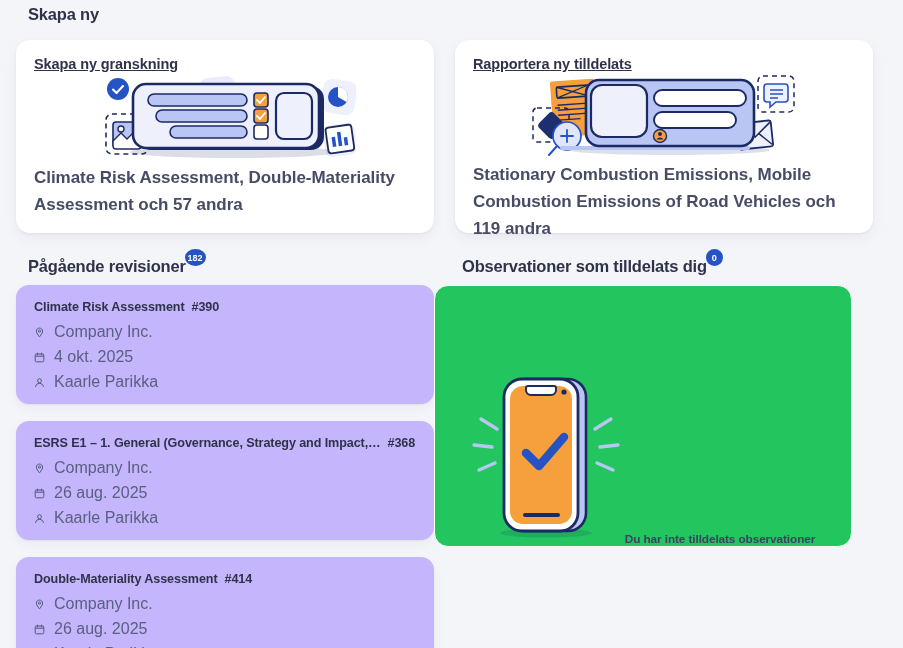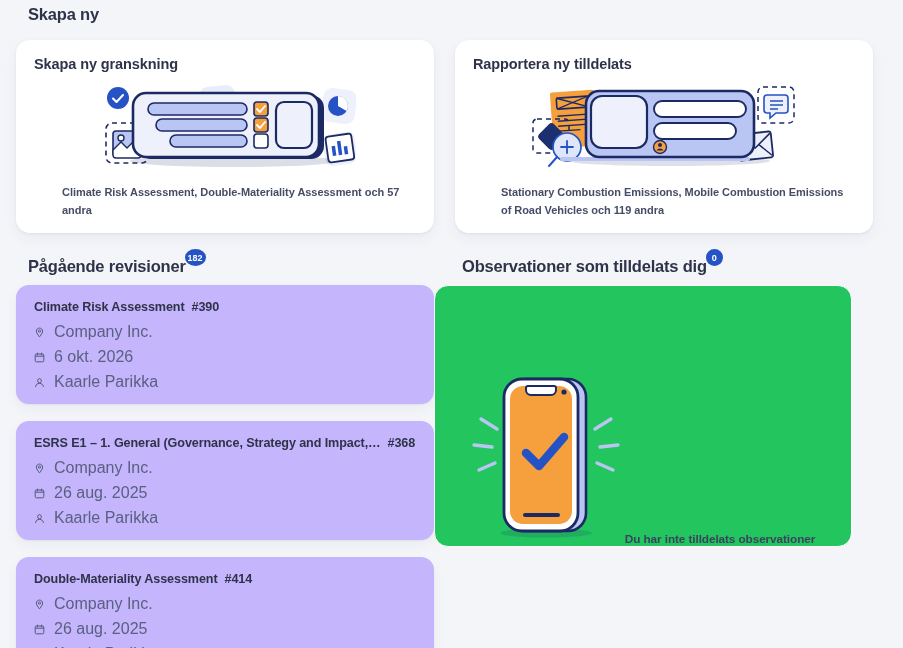--- a/index.html
+++ b/index.html
@@ -62,37 +62,37 @@
     box-shadow: 0 1px 3px rgba(40,50,90,0.07), 0 6px 14px rgba(40,50,90,0.05);
     display: flex;
     flex-direction: column;
   }
 
   .create-card h3 {
     font-size: 14.5px;
     font-weight: bold;
     color: #2f3349;
     letter-spacing: -0.1px;
+    text-decoration: underline;
   }
 
   .illus-wrap {
     flex: 1;
     display: flex;
     align-items: center;
     justify-content: center;
     margin-top: -2px;
   }
 
   .create-desc {
-    font-size: 11px;
+    font-size: 17px;
     font-weight: bold;
     color: #474c66;
     line-height: 1.58;
     letter-spacing: -0.05px;
-    margin-left: 28px;
   }
 
   
   .cols {
     display: flex;
     margin-top: 24px;
   }
   .col-left  { width: 418px; }
   .col-right { width: 418px; }
 
@@ -292,21 +292,21 @@
           <span>Company Inc.</span>
         </div>
         <div class="meta-row">
           <span class="ico">
             <svg width="11" height="11" viewBox="0 0 12 12" fill="none">
                 <rect x="1.3" y="2.2" width="9.4" height="8.5" rx="1.2" stroke="currentColor" stroke-width="1"></rect>
                 <path d="M1.3 4.6h9.4" stroke="currentColor" stroke-width="1"></path>
                 <path d="M3.7 1.2v2M8.3 1.2v2" stroke="currentColor" stroke-width="1" stroke-linecap="round"></path>
               </svg>
           </span>
-          <span>6 okt. 2026</span>
+          <span>4 okt. 2025</span>
         </div>
         <div class="meta-row">
           <span class="ico">
             <svg width="11" height="11" viewBox="0 0 12 12" fill="none">
                 <circle cx="6" cy="4" r="2.1" stroke="currentColor" stroke-width="1"></circle>
                 <path d="M1.8 10.5c0-2.3 1.9-3.5 4.2-3.5s4.2 1.2 4.2 3.5" stroke="currentColor" stroke-width="1" stroke-linecap="round"></path>
               </svg>
           </span>
           <span>Kaarle Parikka</span>
         </div>

